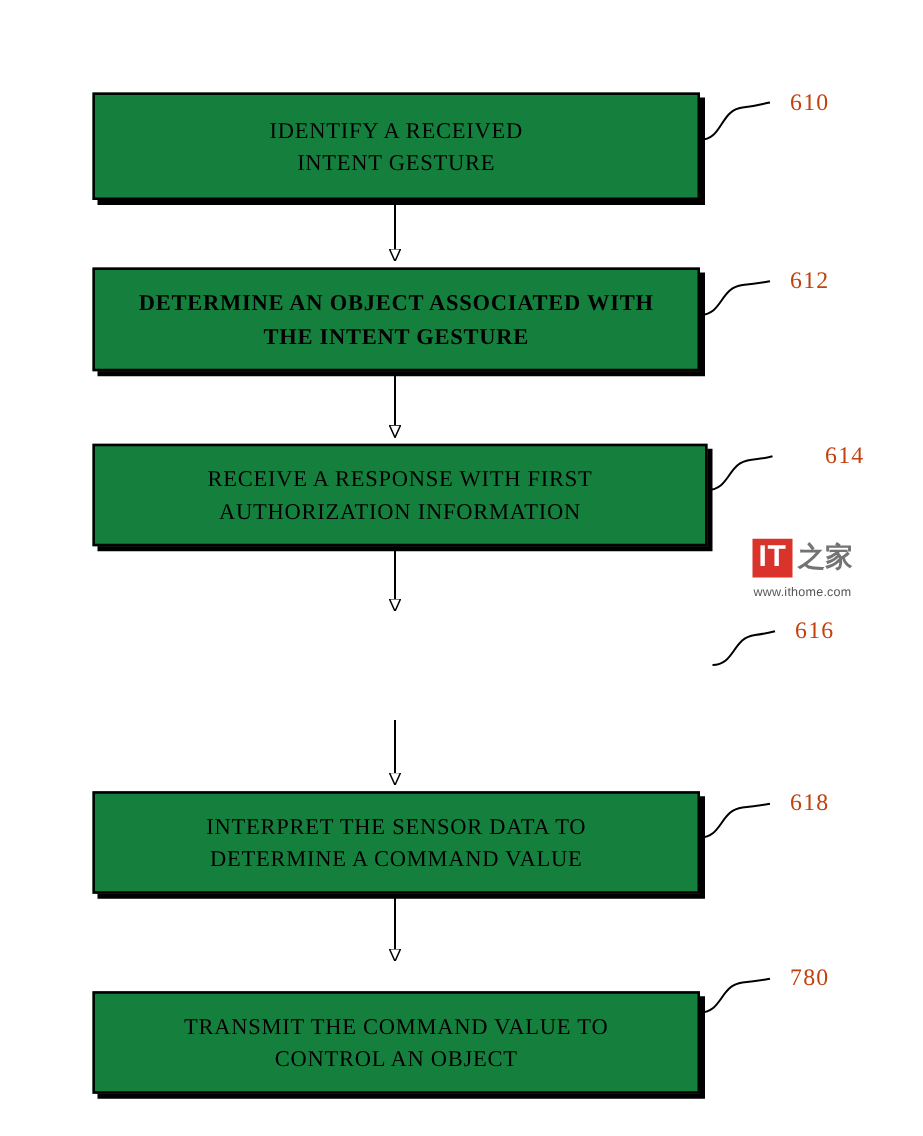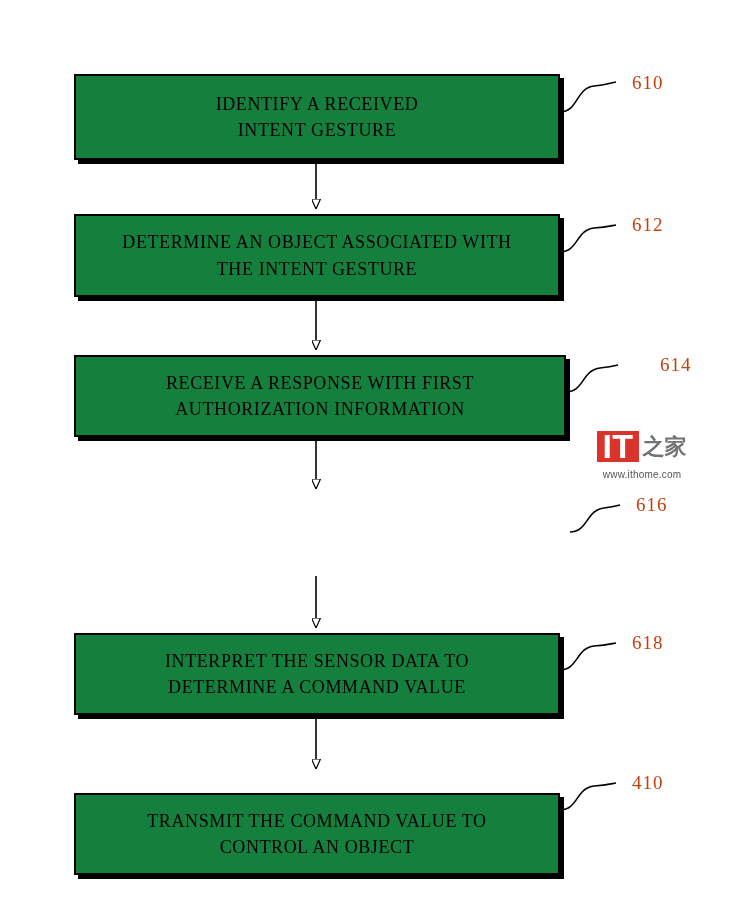--- a/index.html
+++ b/index.html
@@ -71,21 +71,21 @@
     font-family: "Liberation Sans", sans-serif;
   }
   #watermark .wm-main {
     display: inline-block;
   }
   #watermark .wm-it {
     display: inline-block;
     background: #d9332c;
     color: #ffffff;
     font-weight: bold;
-    font-size: 34px;
+    font-size: 24px;
     line-height: 28px;
     padding: 1px 5px 2px 5px;
     vertical-align: middle;
     letter-spacing: 0.5px;
   }
   #watermark .wm-cn {
     display: inline-block;
     color: #737373;
     font-weight: bold;
     font-size: 22px;
@@ -127,21 +127,21 @@
     <path d="M560 670 C 578 670, 576 648, 594 646 C 606 645, 610 644, 616 643" fill="none" stroke="#000000" stroke-width="1.6"></path>
     <path d="M560 810 C 578 810, 576 788, 594 786 C 606 785, 610 784, 616 783" fill="none" stroke="#000000" stroke-width="1.6"></path>
   </svg>
 
   <div class="flow-box" style="left:74px; top:74px; width:486px; height:86px;">
     <span class="box-text">IDENTIFY A RECEIVED
 INTENT GESTURE</span>
   </div>
   <div class="ref-label" style="left:632px; top:72px;">610</div>
 
-  <div class="flow-box" style="left:74px; top:214px; width:486px; height:83px;">
+  <div class="flow-box" style="left:74px; top:214px; width:486px; height:83px;font-weight:bold;">
     <span class="box-text">DETERMINE AN OBJECT ASSOCIATED WITH
 THE INTENT GESTURE</span>
   </div>
   <div class="ref-label" style="left:632px; top:214px;">612</div>
 
   <div class="flow-box" style="left:74px; top:355px; width:492px; height:82px;">
     <span class="box-text">RECEIVE A RESPONSE WITH FIRST
 AUTHORIZATION INFORMATION</span>
   </div>
   <div class="ref-label" style="left:660px; top:354px;">614</div>
@@ -151,21 +151,21 @@
   <div class="flow-box" style="left:74px; top:633px; width:486px; height:82px;">
     <span class="box-text">INTERPRET THE SENSOR DATA TO
 DETERMINE A COMMAND VALUE</span>
   </div>
   <div class="ref-label" style="left:632px; top:632px;">618</div>
 
   <div class="flow-box" style="left:74px; top:773px; width:486px; height:82px;margin-top:20px;">
     <span class="box-text">TRANSMIT THE COMMAND VALUE TO
 CONTROL AN OBJECT</span>
   </div>
-  <div class="ref-label" style="left:632px; top:772px;">410</div>
+  <div class="ref-label" style="left:632px; top:772px;">780</div>
 
   <div id="watermark">
     <span class="wm-main">
       <span class="wm-it">IT</span><span class="wm-cn">之家</span>
     </span>
     <span class="wm-url">www.ithome.com</span>
   </div>
 
 </div>
 

